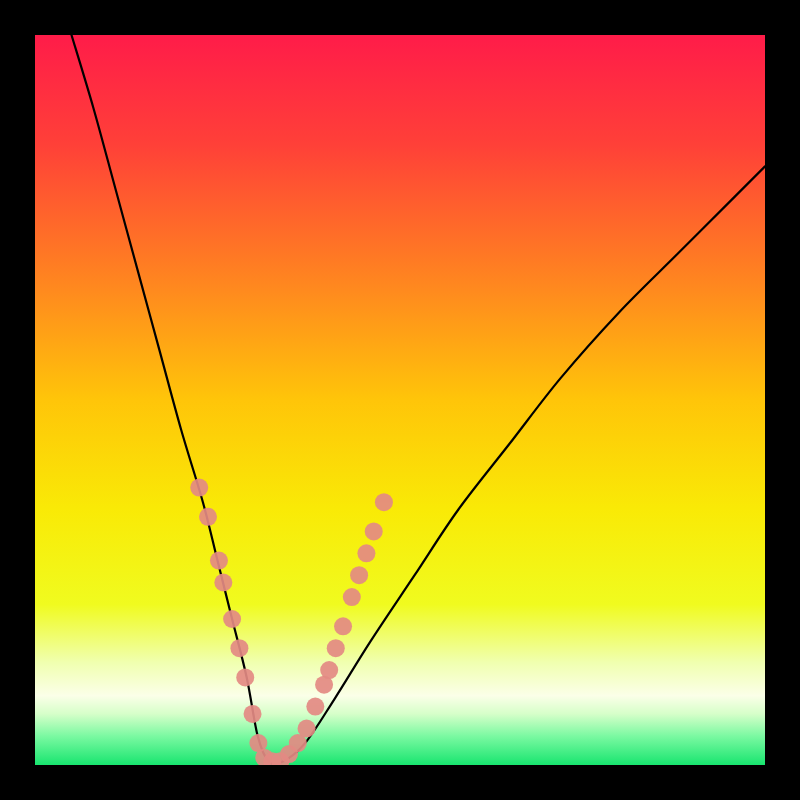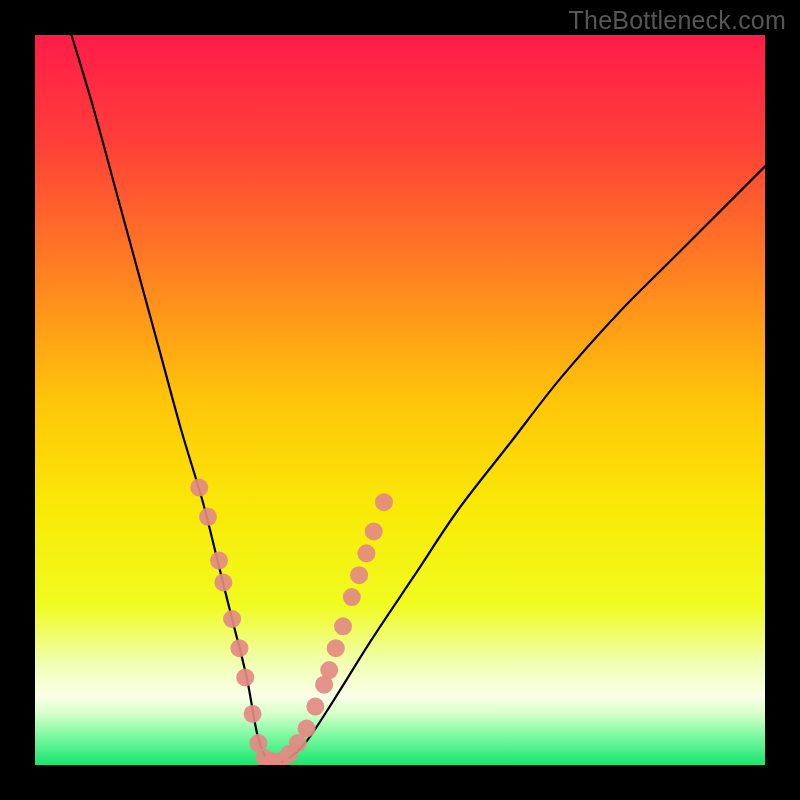--- a/index.html
+++ b/index.html
@@ -37,21 +37,20 @@
     position: absolute;
     inset: 0;
     width: 100%;
     height: 100%;
   }
 </style>
 </head>
 <body>
 
 <div class="container">
-  <div class="watermark">TheBottleneck.com</div>
 
   <div class="plot-area">
     <svg class="gradient-bg" viewBox="0 0 730 730" preserveAspectRatio="none">
       <defs>
         <linearGradient id="bg-grad" x1="0" y1="0" x2="0" y2="1">
             <stop offset="0%" stop-color="#ff1c49"></stop>
             <stop offset="15%" stop-color="#ff4038"></stop>
             <stop offset="35%" stop-color="#ff8a1e"></stop>
             <stop offset="50%" stop-color="#ffc509"></stop>
             <stop offset="65%" stop-color="#f9ea06"></stop>

